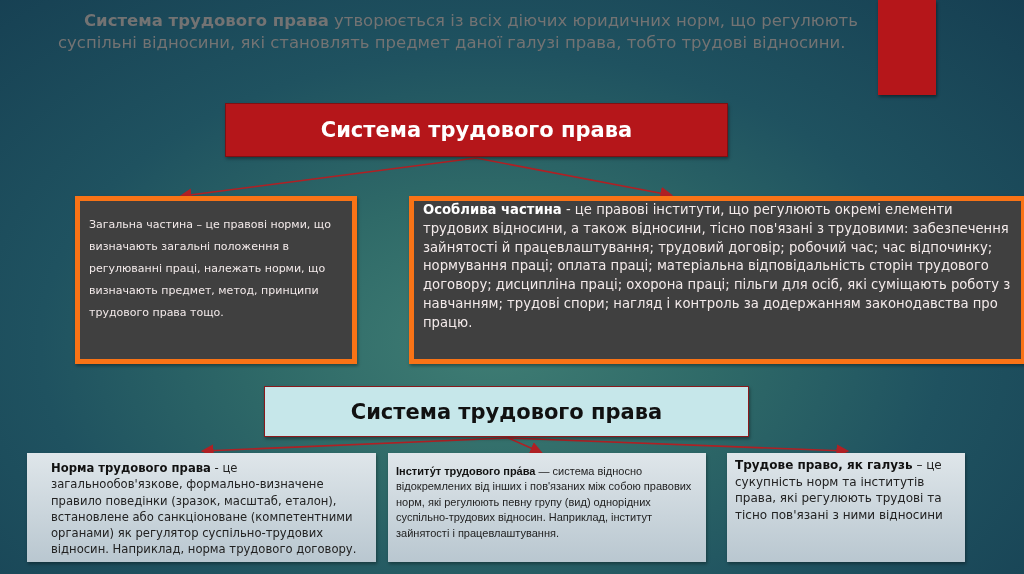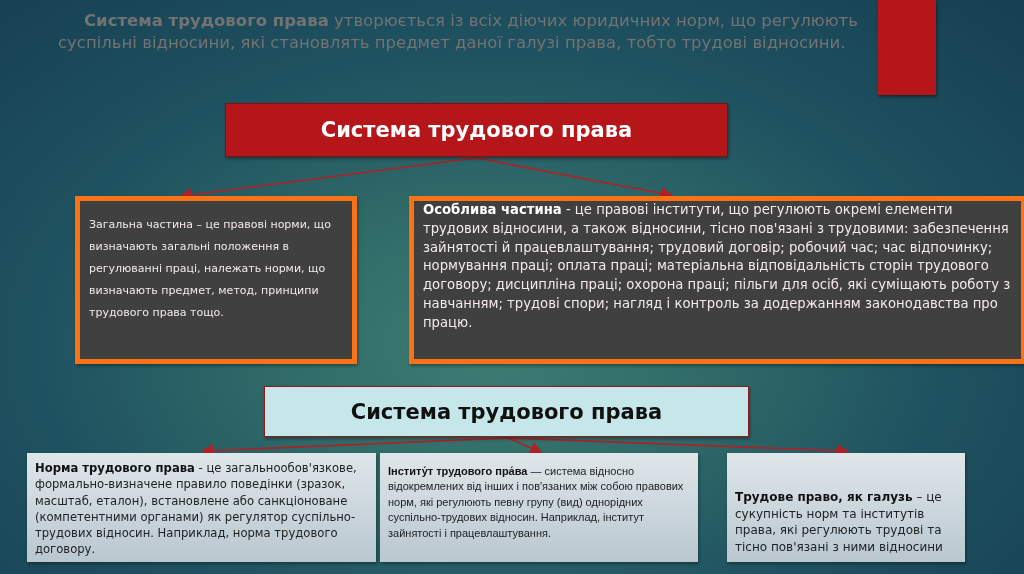--- a/index.html
+++ b/index.html
@@ -35,23 +35,23 @@
     left:264px; top:386px; width:485px; height:51px;
     background:#c6e7ea; border:1.5px solid #8a1a1c;
     color:#111; font-size:21px; font-weight:bold;
     display:flex; align-items:center; justify-content:center;
     box-shadow:1px 2px 3px rgba(0,0,0,0.35);
   }
   .light-box {
     background:linear-gradient(180deg,#dfe6ea 0%,#b9c7d0 100%);
     color:#222; box-shadow:1px 2px 3px rgba(0,0,0,0.35);
   }
-  .lb1 { left:27px; top:453px; width:349px; height:109px; padding:7px 6px 0 8px; font-size:11.6px; line-height:16.3px; }
-  .lb2 { left:380px; top:453px; width:318px; height:109px; padding:11px 6px 0 8px; font-family:"Liberation Sans", sans-serif; font-size:11px; line-height:15.4px; }
-  .lb3 { left:727px; top:453px; width:238px; height:109px; padding:36px 6px 0 8px; font-size:12px; line-height:16.5px; }
+  .lb1 { left:27px; top:453px; width:349px; height:109px; padding:7px 6px 0 24px; font-size:11.6px; line-height:16.3px; }
+  .lb2 { left:388px; top:453px; width:318px; height:109px; padding:11px 6px 0 8px; font-family:"Liberation Sans", sans-serif; font-size:11px; line-height:15.4px; }
+  .lb3 { left:727px; top:453px; width:238px; height:109px; padding:4px 6px 0 8px; font-size:12px; line-height:16.5px; }
   .light-box b { font-weight:bold; color:#111; }
   svg.arrows { position:absolute; left:0; top:0; width:1024px; height:574px; pointer-events:none; }
 </style>
 </head>
 <body>
 
 <div class="abs red-bar"></div>
 
 <div class="abs intro">
   <span class="indent"></span><b>Система трудового права</b><span> утворюється із  всіх діючих юридичних норм, що регулюють суспільні відносини, які становлять предмет даної галузі права, тобто трудові відносини.</span>

